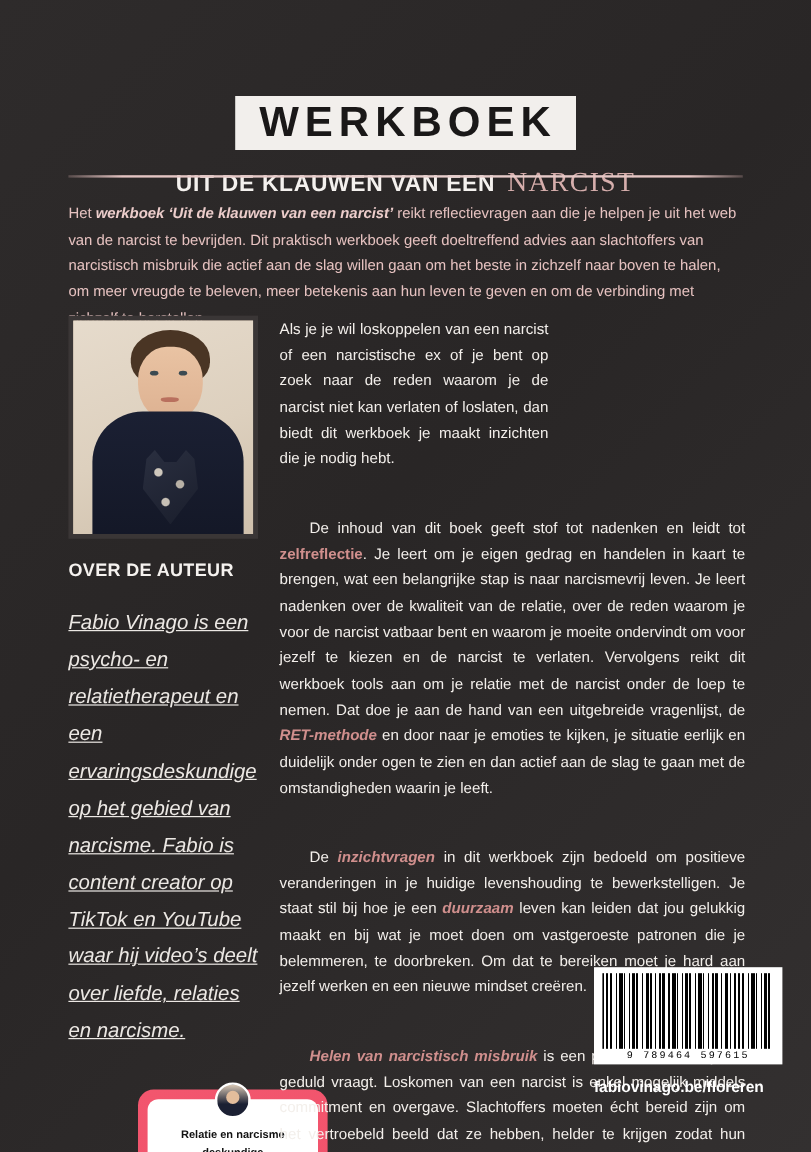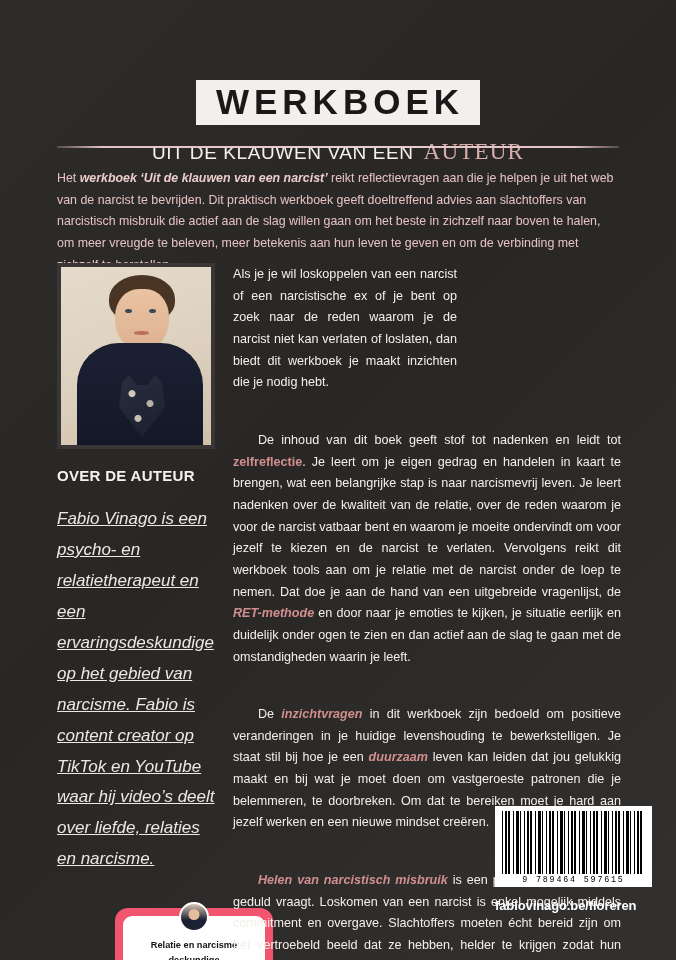--- a/index.html
+++ b/index.html
@@ -35,21 +35,21 @@
     padding: 4px 16px 6px 20px;
     line-height: 1;
   }
   .subtitle-row {
     margin-top: 14px;
     text-align: center;
     white-space: nowrap;
   }
   .subtitle-a {
     color: #f4f1ee;
-    font-weight: 400;
+    font-weight: 700;
     font-size: 19px;
     letter-spacing: 0.6px;
   }
   .subtitle-b {
     color: #d6aeac;
     font-family: "Liberation Serif", serif;
     font-weight: 400;
     font-size: 23px;
     letter-spacing: 1.2px;
     margin-left: 10px;
@@ -296,21 +296,21 @@
   }
 </style>
 </head>
 <body>
 
 <div class="cover">
 
   <div class="header">
     <div class="title-main">WERKBOEK</div>
     <div class="subtitle-row">
-      <span class="subtitle-a">UIT DE KLAUWEN VAN EEN</span><span class="subtitle-b">AUTEUR</span>
+      <span class="subtitle-a">UIT DE KLAUWEN VAN EEN</span><span class="subtitle-b">NARCIST</span>
     </div>
   </div>
 
   <div class="divider"></div>
 
   <div class="intro"><span>Het </span><b>werkboek ‘Uit de klauwen van een narcist’</b><span> reikt reflectievragen aan die je helpen je uit het web van de narcist te bevrijden. Dit praktisch werkboek geeft doeltreffend advies aan slachtoffers van narcistisch misbruik die actief aan de slag willen gaan om het beste in zichzelf naar boven te halen, om meer vreugde te beleven, meer betekenis aan hun leven te geven en om de verbinding met zichzelf te herstellen.</span></div>
 
   <div class="left-col">
 
     <div class="author-photo">

